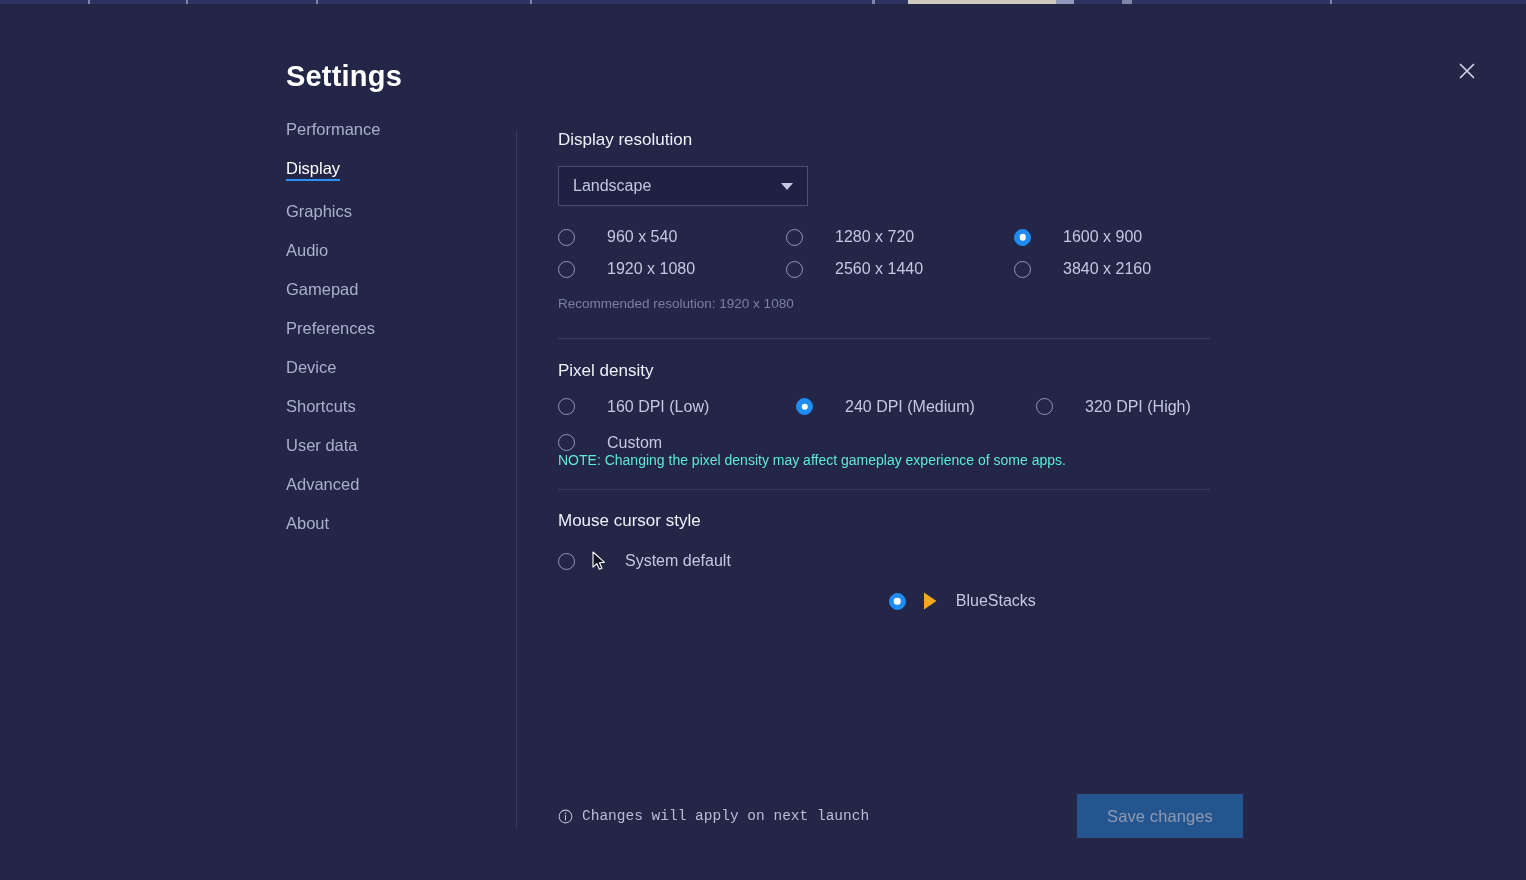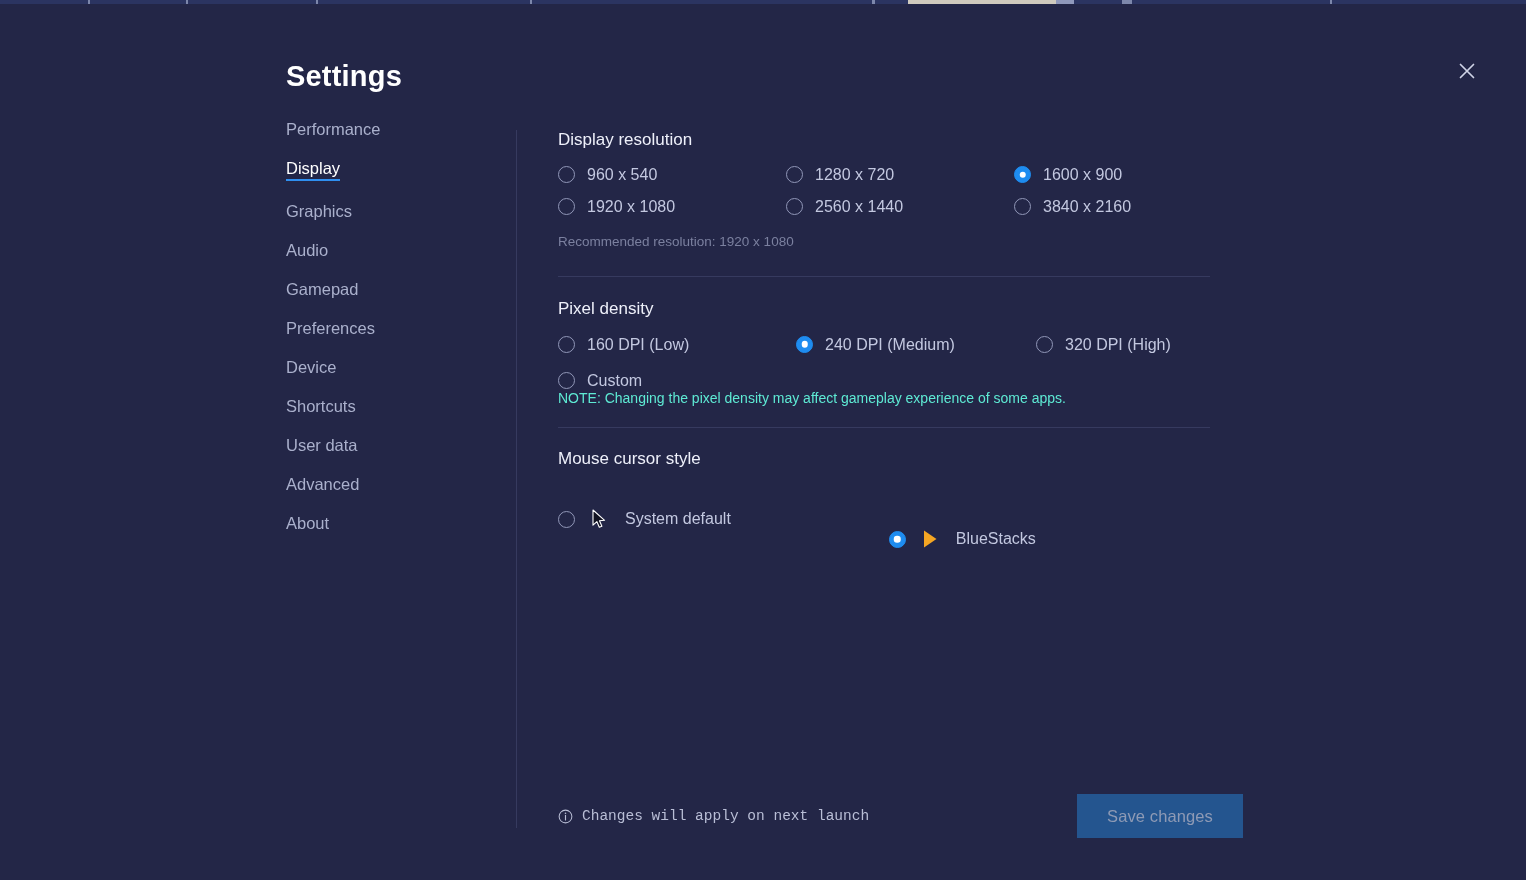--- a/index.html
+++ b/index.html
@@ -157,22 +157,23 @@
     display: grid;
     grid-template-columns: 228px 228px 1fr;
     row-gap: 14px;
   }
   .radio-grid.dpi {
     grid-template-columns: 228px 228px 1fr;
     row-gap: 18px;
   }
   .radio-row {
     display: flex;
-    align-items: flex-start;
+    align-items: center;
     cursor: pointer;
+    gap: 20px;
   }
   .radio {
     width: 17px;
     height: 17px;
     border-radius: 50%;
     border: 1.6px solid #9197b8;
     flex: 0 0 auto;
     margin-right: 12px;
     position: relative;
     background: transparent;
@@ -211,21 +212,21 @@
     height: 1px;
     background: #363a5f;
     margin: 0;
   }
 
   .block { padding: 0; }
 
   
   .cursor-row {
     display: flex;
-    align-items: center;
+    align-items: flex-start;
   }
   .cursor-opt {
     display: flex;
     align-items: center;
     cursor: pointer;
   }
   .cursor-icon {
     width: 26px;
     display: flex;
     justify-content: center;
@@ -309,20 +310,24 @@
     <div class="nav-item">About</div>
   </nav>
 
   <div class="v-divider"></div>
 
   <main class="content">
 
     <section class="block">
       <div class="section-title">Display resolution</div>
 
+      <div class="select-box">
+        <span class="select-value">Landscape</span>
+        <span class="caret"></span>
+      </div>
 
       <div class="radio-grid">
         <label class="radio-row">
           <span class="radio"></span>
           <span class="radio-label">960 x 540</span>
         </label>
         <label class="radio-row">
           <span class="radio"></span>
           <span class="radio-label">1280 x 720</span>
         </label>

